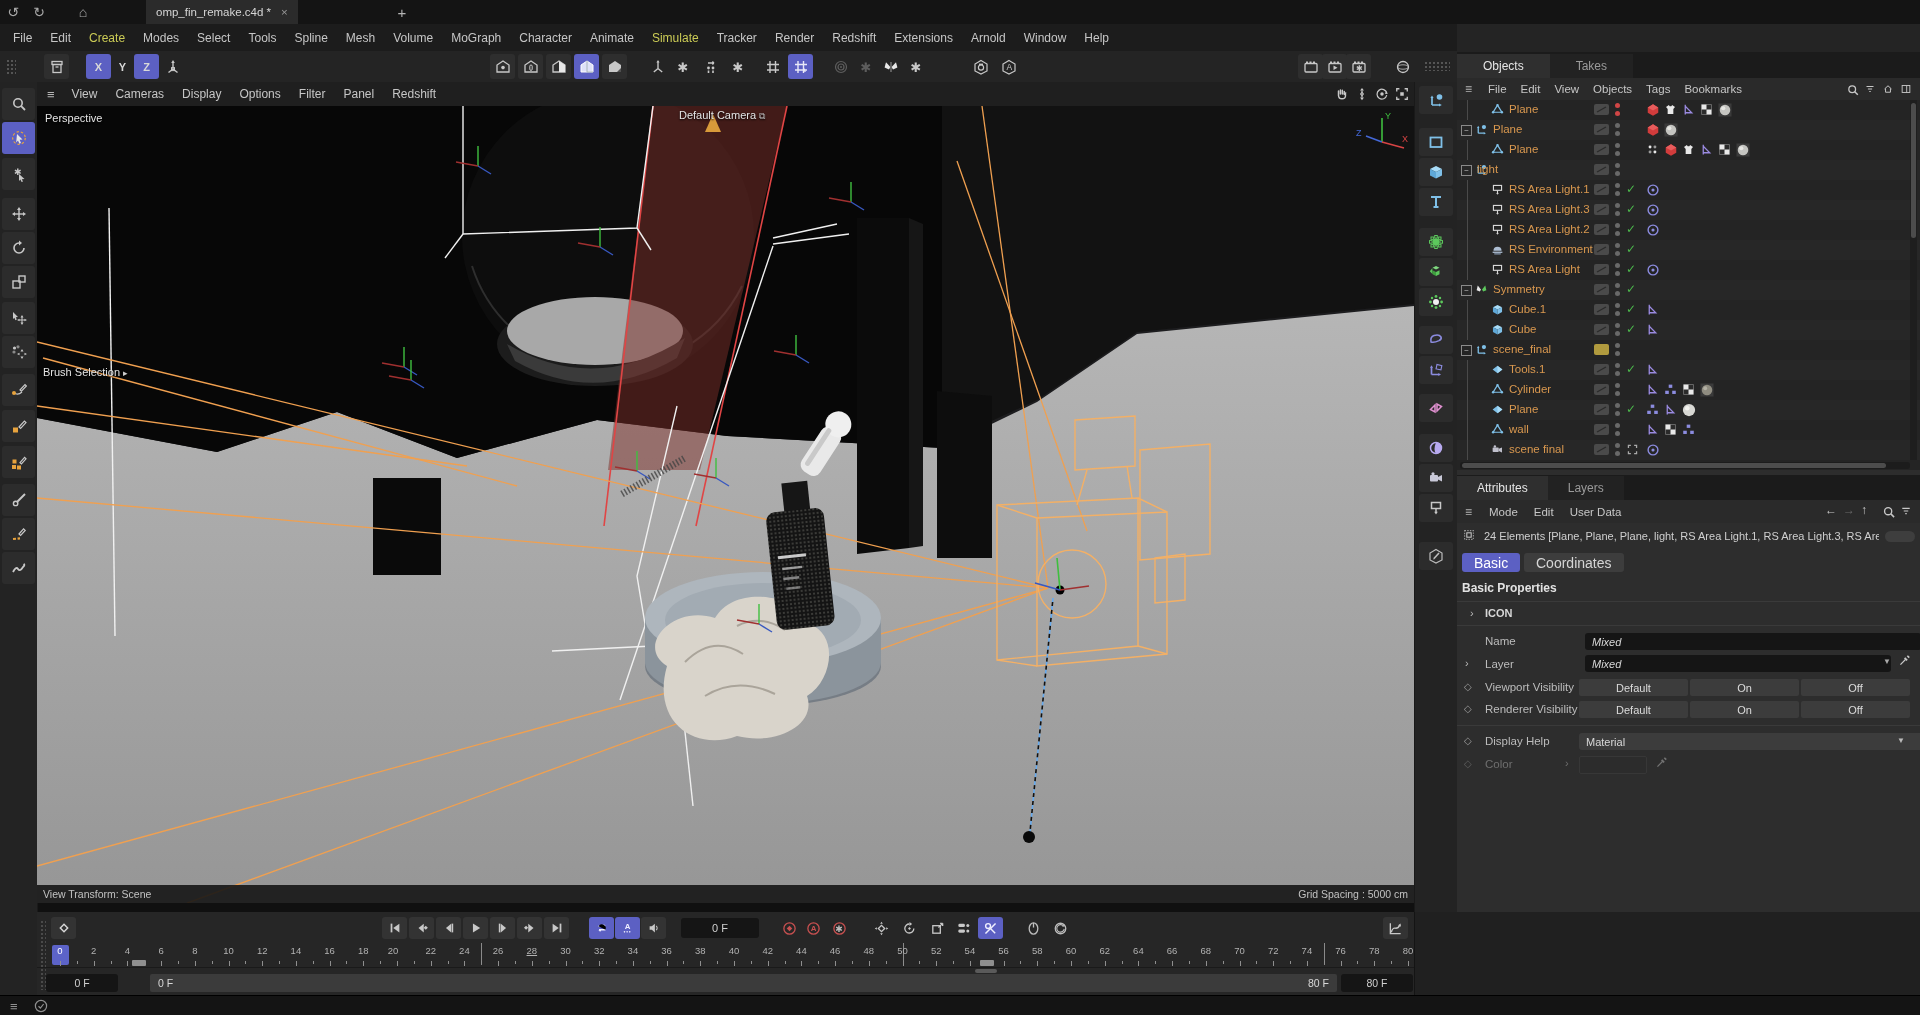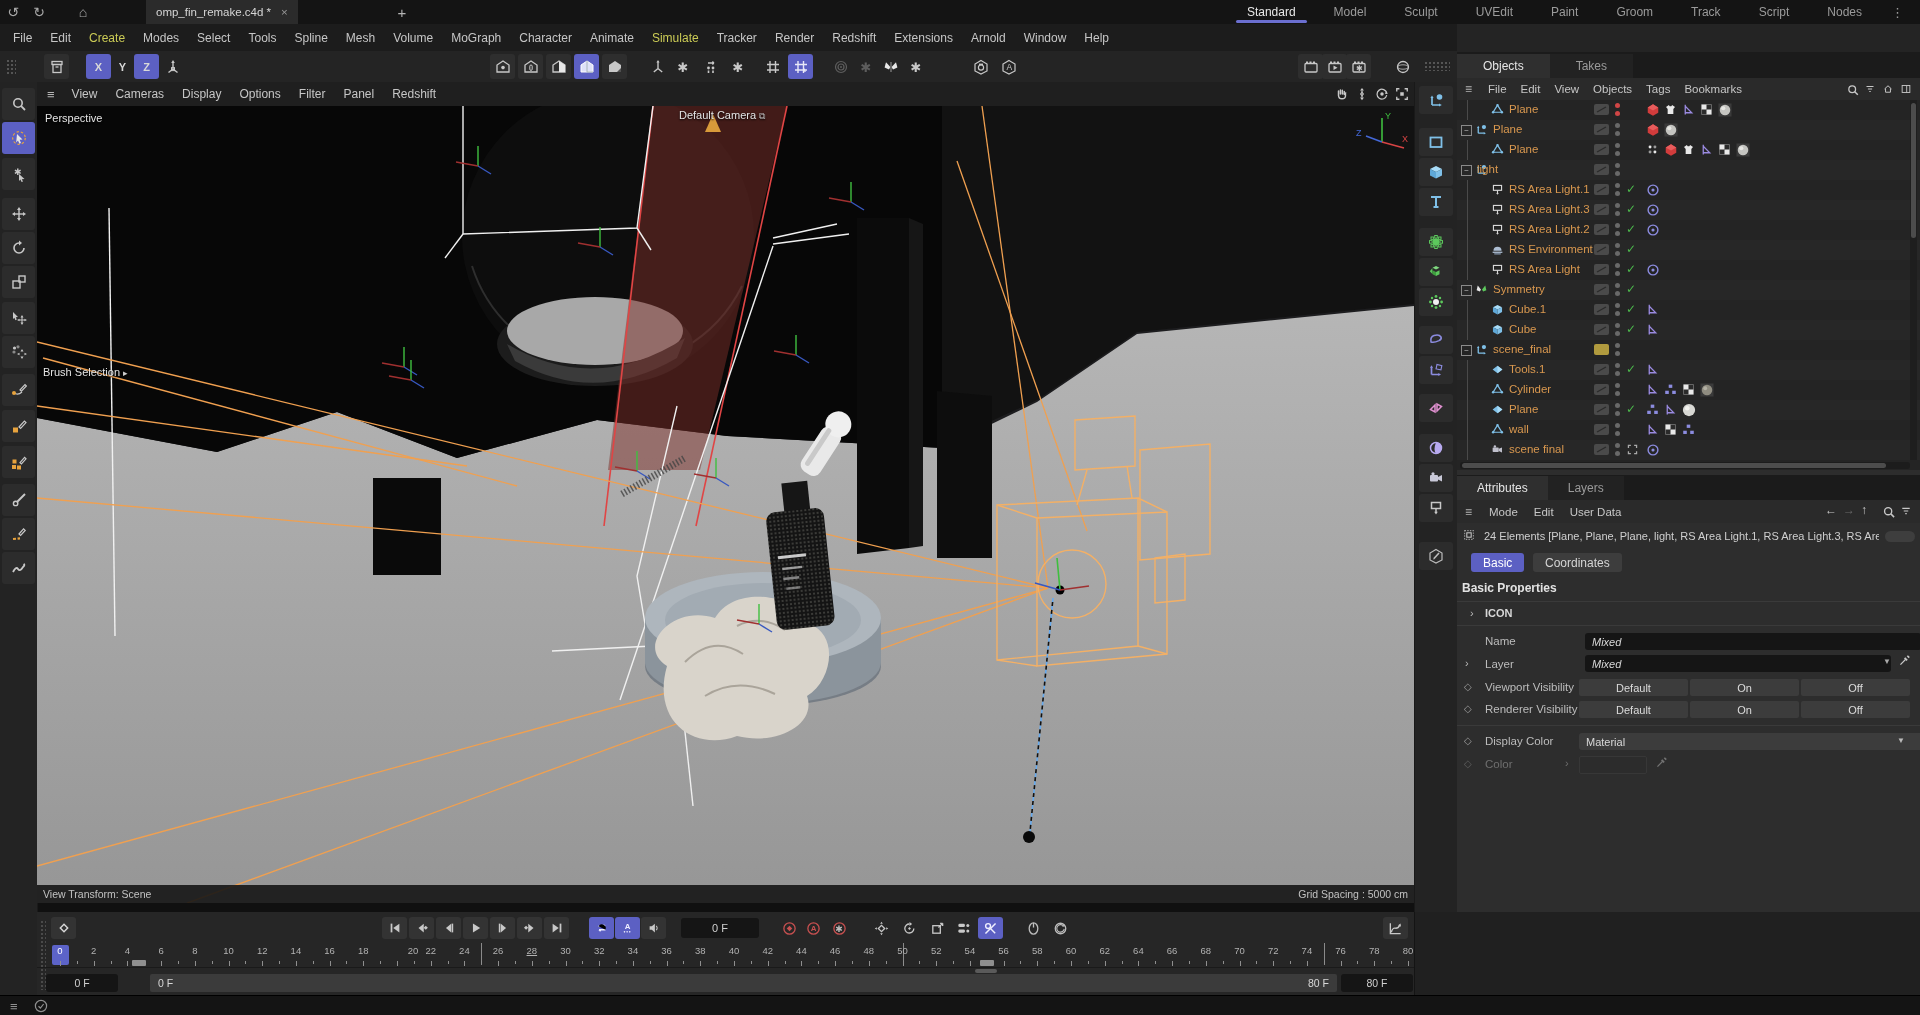--- a/index.html
+++ b/index.html
@@ -48,21 +48,21 @@
   #omtree{position:absolute;left:0;top:76px;width:463px;height:360px;overflow:hidden;}
   .om-row{position:absolute;left:0;width:463px;height:20px;}
   .om-name{position:absolute;top:3px;font-size:11.5px;color:#d9984f;white-space:nowrap;}
   
   #attrpanel{left:1457px;top:470px;width:463px;height:442px;background:#2d2d2d;}
   #attrtabs{position:absolute;left:0;top:5px;width:463px;height:25px;background:#1b1b1b;display:flex;align-items:flex-end;}
   #attrmenu{position:absolute;left:0;top:30px;width:463px;height:23px;background:#2a2a2a;display:flex;align-items:center;}
   .a-label{font-size:11.5px;color:#bcbcbc;}
   .a-input{position:absolute;height:17px;background:#151515;border-radius:3px;color:#d8d8d8;font-size:11px;font-style:italic;display:flex;align-items:center;padding:0 7px;}
   .seg-btn{position:absolute;height:17px;background:#3c3c3c;color:#dcdcdc;font-size:11px;display:flex;align-items:center;justify-content:center;border-radius:2px;}
-  .chip-btn{height:19px;border-radius:3px;font-size:12px;display:flex;align-items:center;justify-content:center;margin-left:9px;}
+  .chip-btn{height:19px;border-radius:3px;font-size:14px;display:flex;align-items:center;justify-content:center;}
   
   #timeline{left:37px;top:912px;width:1377px;height:83px;background:#262626;}
   .tl-btn{position:absolute;top:5px;width:25px;height:22px;border-radius:3px;background:#333;display:flex;align-items:center;justify-content:center;}
   .tl-btn.blue{background:#5c60c3;}
   .tick-num{position:absolute;top:0;font-size:9.5px;color:#b2b2b2;transform:translateX(-50%);}
   #status{left:0;top:995px;width:1920px;height:20px;background:#141414;border-top:1px solid #000;display:flex;align-items:center;}
   .hairline{position:absolute;background:#3a3a3a;height:1px;}
   svg{display:block;}
 </style>
 </head>
@@ -72,32 +72,20 @@
   <div class="row" style="height:24px;">
     <span class="tb-ico">↺</span>
     <span class="tb-ico">↻</span>
     <span class="tb-ico" style="margin-left:18px;">⌂</span>
   </div>
   <div id="doc-tab">
     <span>omp_fin_remake.c4d *</span>
     <span style="margin-left:10px;color:#9a9a9a;">×</span>
   </div>
   <div id="new-tab">+</div>
-  <div id="layouts">
-      <div class="layout-tab active">Standard</div>
-      <div class="layout-tab">Model</div>
-      <div class="layout-tab">Sculpt</div>
-      <div class="layout-tab">UVEdit</div>
-      <div class="layout-tab">Paint</div>
-      <div class="layout-tab">Groom</div>
-      <div class="layout-tab">Track</div>
-      <div class="layout-tab">Script</div>
-      <div class="layout-tab">Nodes</div>
-      <div style="padding: 0px 10px; color: rgb(154, 154, 154); font-size: 13px;">⋮</div>
-    </div>
 </div>
 
 <div id="menubar" class="abs row" style="padding-left:4px;">
     <div class="menu-item">File</div>
     <div class="menu-item">Edit</div>
     <div class="menu-item accent">Create</div>
     <div class="menu-item">Modes</div>
     <div class="menu-item">Select</div>
     <div class="menu-item">Tools</div>
     <div class="menu-item">Spline</div>
@@ -1423,21 +1411,21 @@
       <div class="seg-btn" style="left: 122px; top: 156px; width: 109px;">Default</div>
       <div class="seg-btn" style="left: 233px; top: 156px; width: 109px;">On</div>
       <div class="seg-btn" style="left: 344px; top: 156px; width: 109px;">Off</div>
       <span style="position: absolute; left: 7px; top: 180px; color: rgb(154, 154, 154); font-size: 10px;">◇</span>
       <span class="a-label" style="position: absolute; left: 28px; top: 180px;">Renderer Visibility</span>
       <div class="seg-btn" style="left: 122px; top: 178px; width: 109px;">Default</div>
       <div class="seg-btn" style="left: 233px; top: 178px; width: 109px;">On</div>
       <div class="seg-btn" style="left: 344px; top: 178px; width: 109px;">Off</div>
       <div class="hairline" style="left: 0px; top: 202px; width: 463px;"></div>
       <span style="position: absolute; left: 7px; top: 212px; color: rgb(154, 154, 154); font-size: 10px;">◇</span>
-      <span class="a-label" style="position: absolute; left: 28px; top: 212px;">Display Color</span>
+      <span class="a-label" style="position: absolute; left: 28px; top: 212px;">Display Help</span>
       <div class="a-input" style="left: 122px; top: 210px; width: 331px; font-style: normal; background: rgb(60, 60, 60);">Material</div>
       <span style="position: absolute; left: 440px; top: 213px; font-size: 8px; color: rgb(187, 187, 187);">▼</span>
       <div style="position: absolute; left: 0px; top: 232px; width: 463px; height: 22px; opacity: 0.45;">
         <span style="position: absolute; left: 7px; top: 3px; color: rgb(154, 154, 154); font-size: 10px;">◇</span>
         <span class="a-label" style="position: absolute; left: 28px; top: 3px;">Color</span>
         <span style="position: absolute; left: 108px; top: 2px; color: rgb(187, 187, 187); font-size: 11px;">›</span>
         <div style="position: absolute; left: 122px; top: 1px; width: 66px; height: 16px; background: rgb(43, 43, 43); border: 1px solid rgb(69, 69, 69); border-radius: 2px;"></div>
         <span style="position: absolute; left: 198px; top: 1px; display: inline-flex; align-items: center; justify-content: center;">
           <svg width="13" height="13" viewBox="0 0 16 16">
             <line x1="3" y1="13" x2="9.5" y2="6.5" stroke="#c8c8c8" stroke-width="1.5"></line>
@@ -1663,21 +1651,21 @@
       <div style="position: absolute; left: 258.9px; top: 16px; width: 1px; height: 5px; background: rgb(143, 143, 143);"></div>
       <div class="tick-num" style="left: 258.9px;">14</div>
       <div style="position: absolute; left: 275.75px; top: 16px; width: 1px; height: 3px; background: rgb(143, 143, 143);"></div>
       <div style="position: absolute; left: 292.6px; top: 16px; width: 1px; height: 5px; background: rgb(143, 143, 143);"></div>
       <div class="tick-num" style="left: 292.6px;">16</div>
       <div style="position: absolute; left: 309.45px; top: 16px; width: 1px; height: 3px; background: rgb(143, 143, 143);"></div>
       <div style="position: absolute; left: 326.3px; top: 16px; width: 1px; height: 5px; background: rgb(143, 143, 143);"></div>
       <div class="tick-num" style="left: 326.3px;">18</div>
       <div style="position: absolute; left: 343.15px; top: 16px; width: 1px; height: 3px; background: rgb(143, 143, 143);"></div>
       <div style="position: absolute; left: 360px; top: 16px; width: 1px; height: 5px; background: rgb(143, 143, 143);"></div>
-      <div class="tick-num" style="left: 376px;">20</div>
+      <div class="tick-num" style="left: 356px;">20</div>
       <div style="position: absolute; left: 376.85px; top: 16px; width: 1px; height: 3px; background: rgb(143, 143, 143);"></div>
       <div style="position: absolute; left: 393.7px; top: 16px; width: 1px; height: 5px; background: rgb(143, 143, 143);"></div>
       <div class="tick-num" style="left: 393.7px;">22</div>
       <div style="position: absolute; left: 410.55px; top: 16px; width: 1px; height: 3px; background: rgb(143, 143, 143);"></div>
       <div style="position: absolute; left: 427.4px; top: 16px; width: 1px; height: 5px; background: rgb(143, 143, 143);"></div>
       <div class="tick-num" style="left: 427.4px;">24</div>
       <div style="position: absolute; left: 444.25px; top: 16px; width: 1px; height: 3px; background: rgb(143, 143, 143);"></div>
       <div style="position: absolute; left: 461.1px; top: 16px; width: 1px; height: 5px; background: rgb(143, 143, 143);"></div>
       <div class="tick-num" style="left: 461.1px;">26</div>
       <div style="position: absolute; left: 477.95px; top: 16px; width: 1px; height: 3px; background: rgb(143, 143, 143);"></div>

